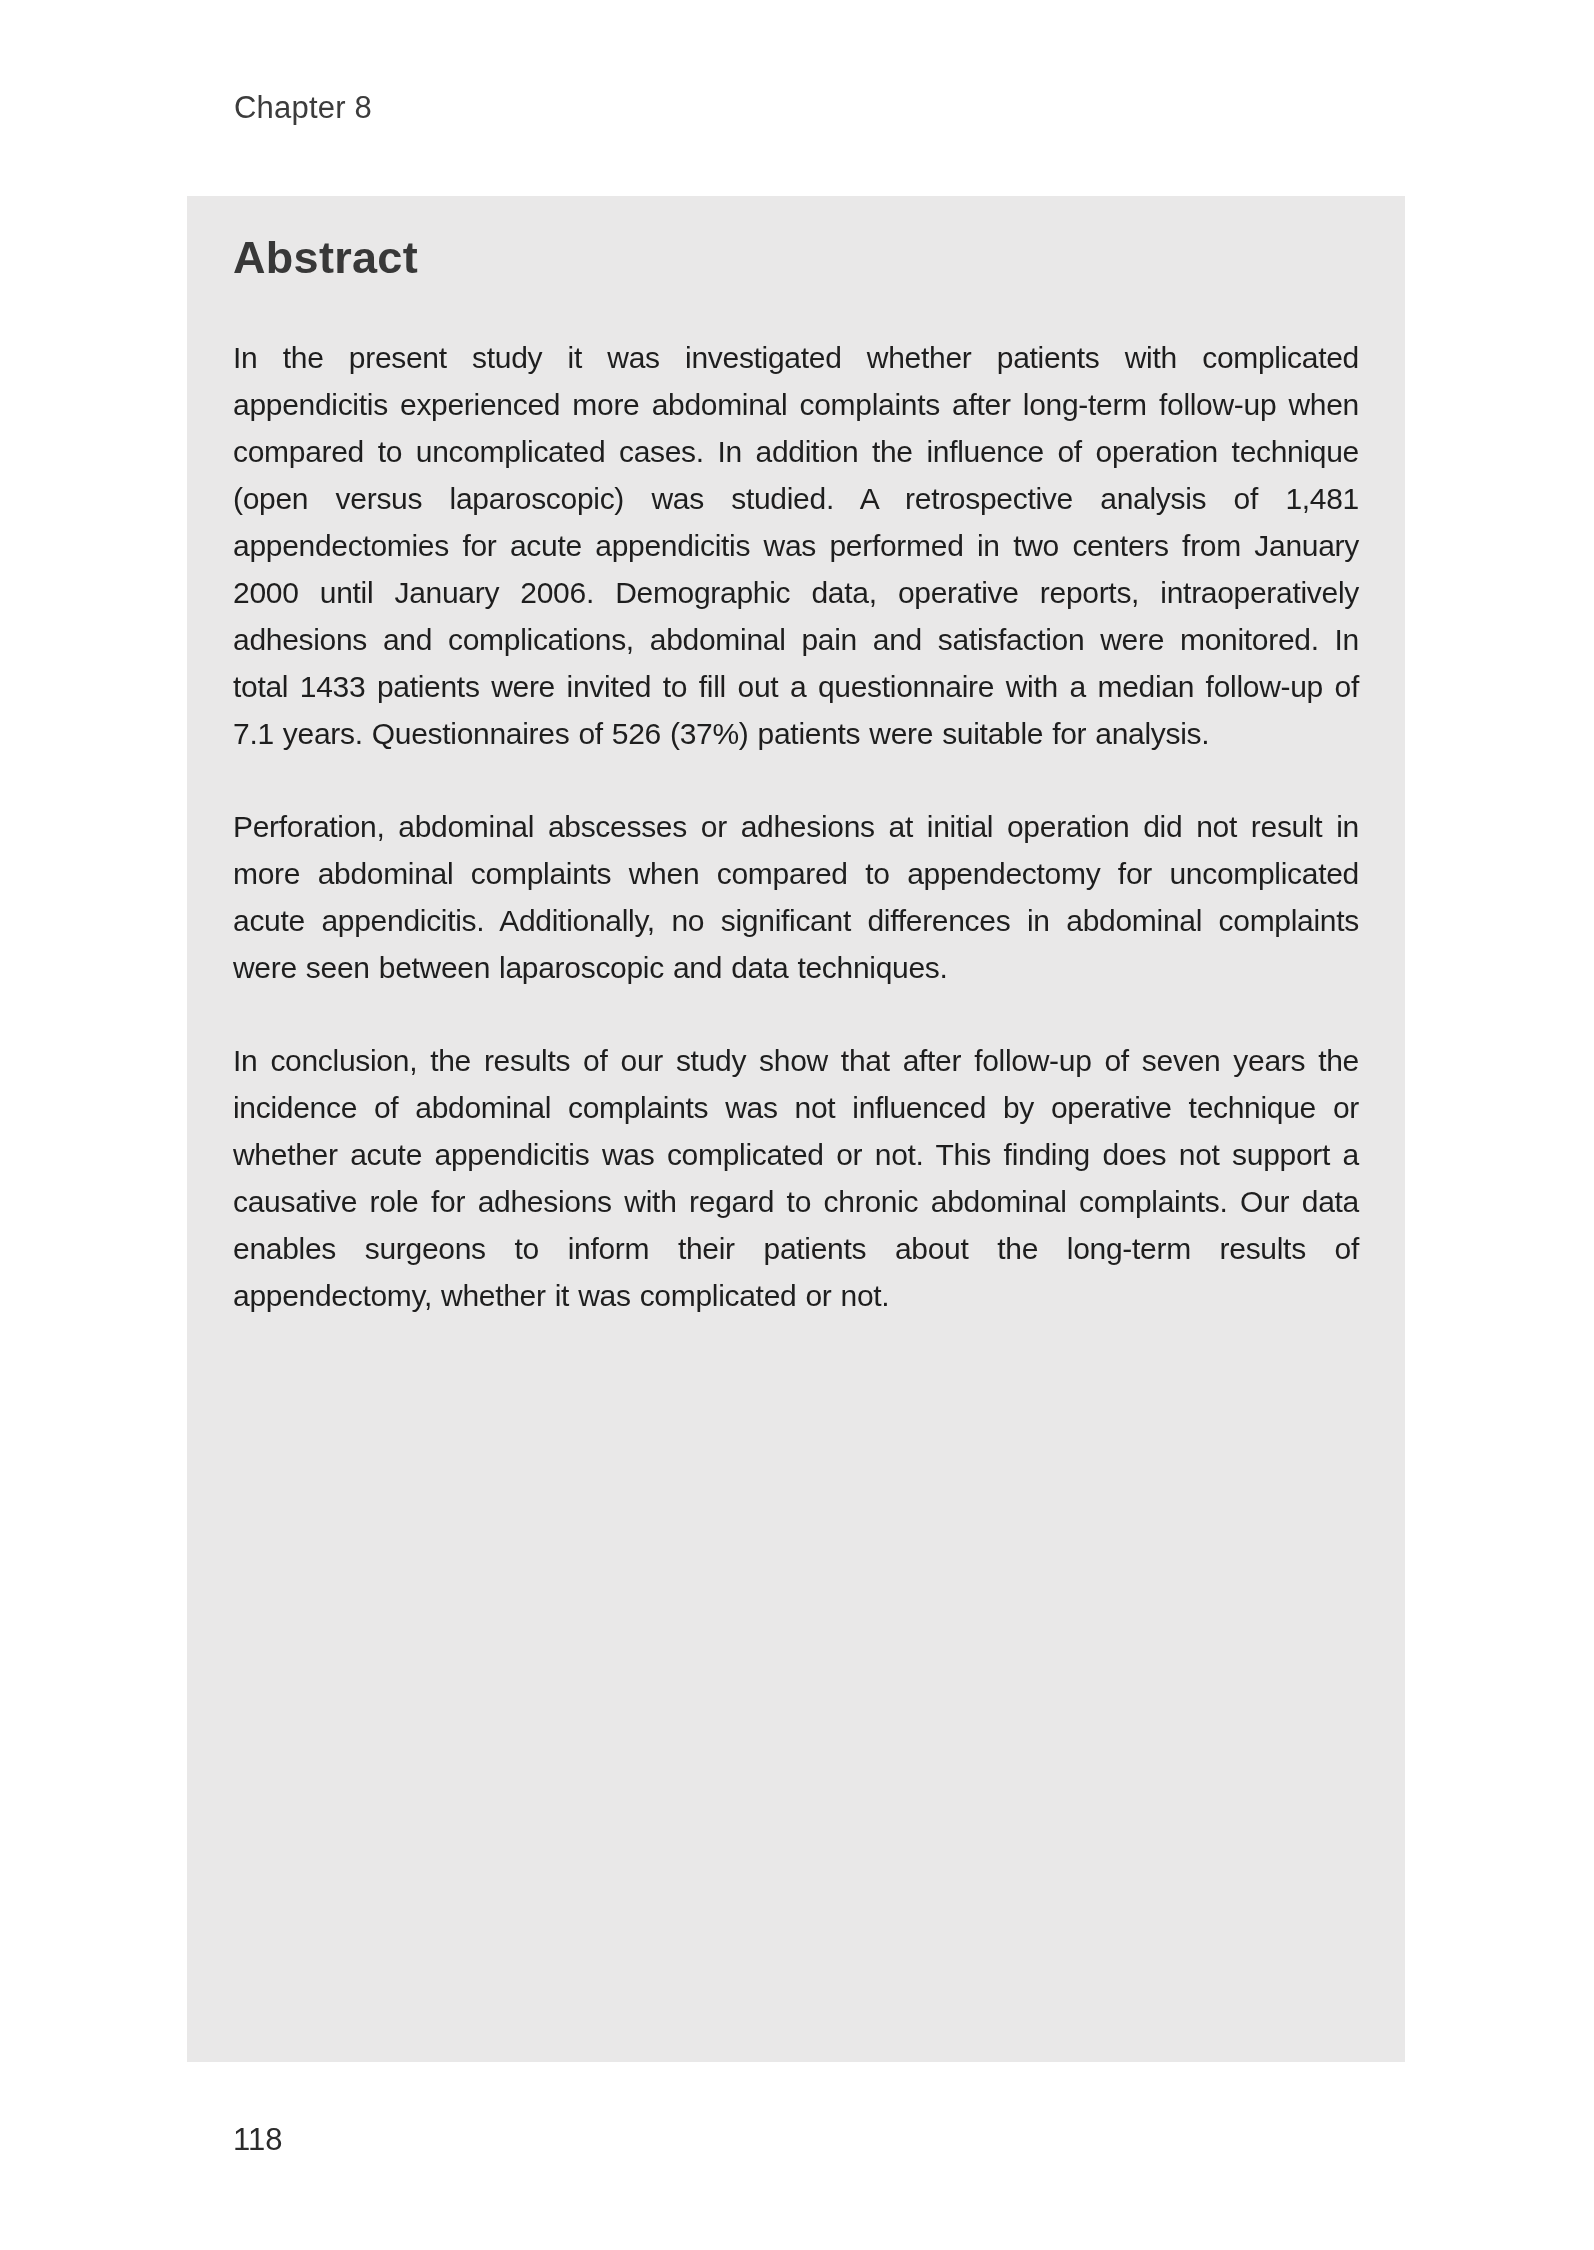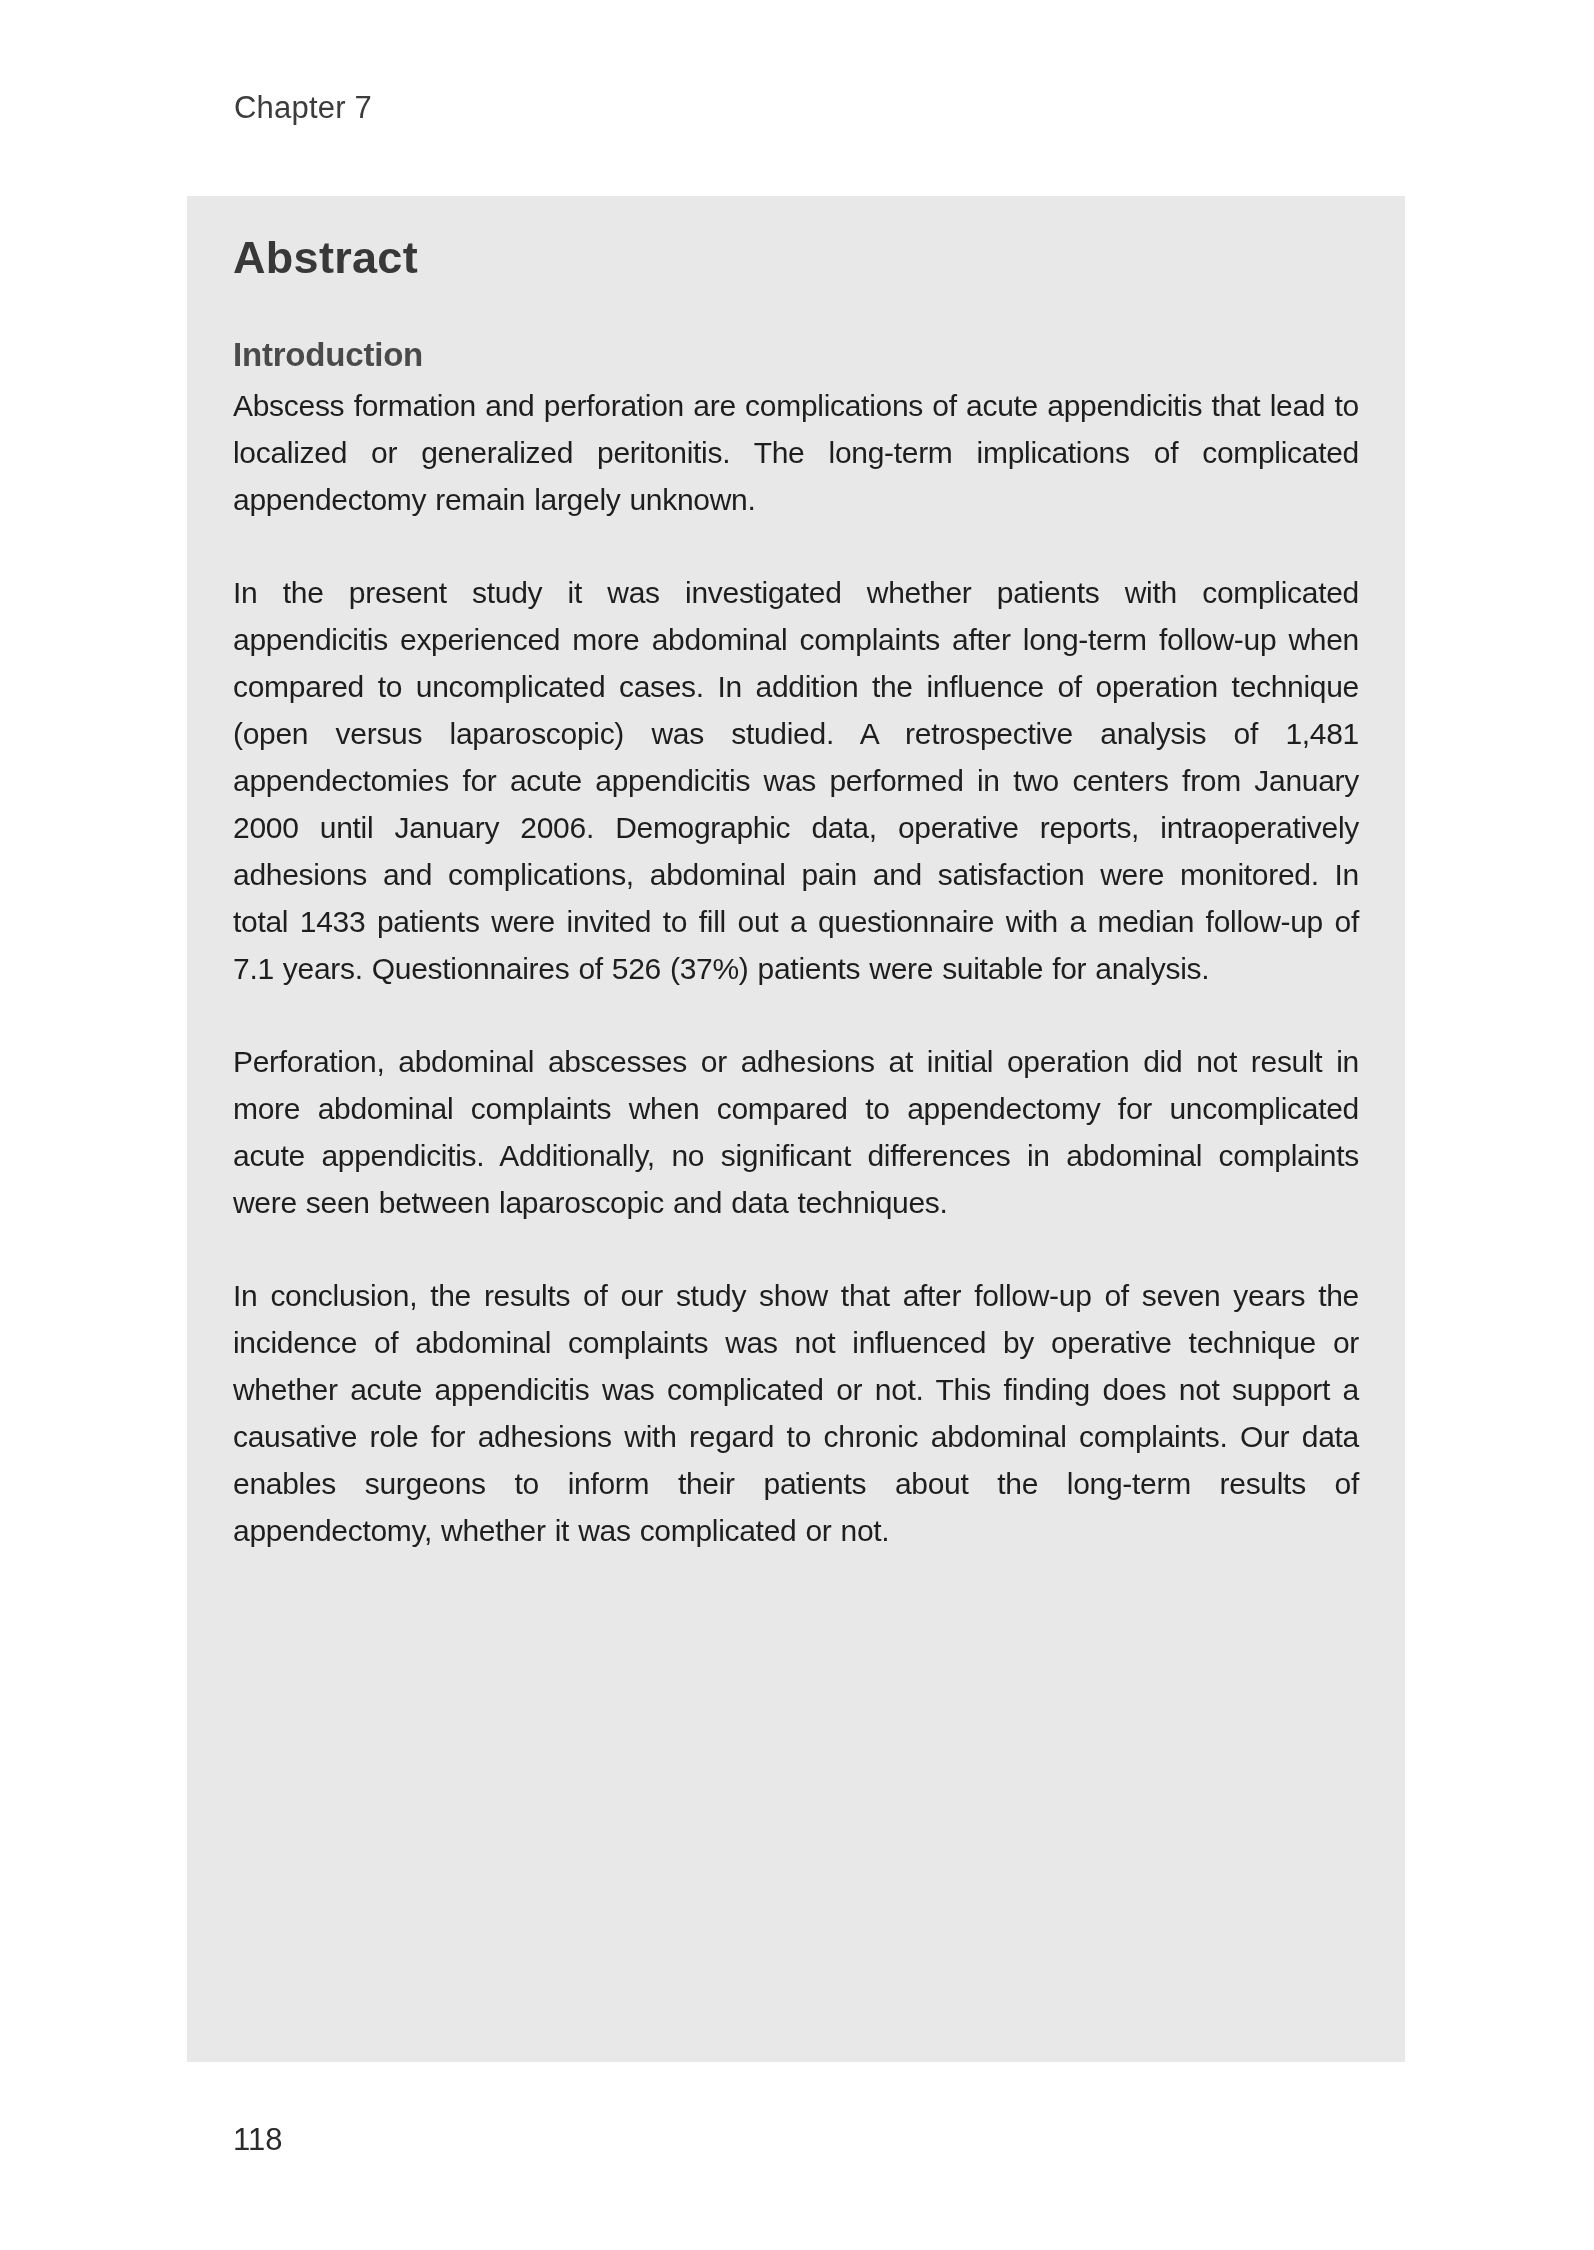--- a/index.html
+++ b/index.html
@@ -70,30 +70,26 @@
     font-size: 31px;
     line-height: 36px;
     color: #2b2b2b;
   }
 </style>
 </head>
 <body>
 
 <div class="page">
 
-  <div class="running-header">Chapter 7</div>
+  <div class="running-header">Chapter 8</div>
 
   <div class="abstract-box">
 
     <h1 class="abstract-title">Abstract</h1>
 
-    <div class="section">
-      <h2 class="section-heading">Introduction</h2>
-      <p class="section-body">Abscess formation and perforation are complications of acute appendicitis that lead to localized or generalized peritonitis. The long-term implications of complicated appendectomy remain largely unknown.</p>
-    </div>
 
     <div class="section">
       <p class="section-body">In the present study it was investigated whether patients with complicated appendicitis experienced more abdominal complaints after long-term follow-up when compared to uncomplicated cases. In addition the influence of operation technique (open versus laparoscopic) was studied. A retrospective analysis of 1,481 appendectomies for acute appendicitis was performed in two centers from January 2000 until January 2006. Demographic data, operative reports, intraoperatively adhesions and complications, abdominal pain and satisfaction were monitored. In total 1433 patients were invited to fill out a questionnaire with a median follow-up of 7.1 years. Questionnaires of 526 (37%) patients were suitable for analysis.</p>
     </div>
 
     <div class="section">
       <p class="section-body">Perforation, abdominal abscesses or adhesions at initial operation did not result in more abdominal complaints when compared to appendectomy for uncomplicated acute appendicitis.  Additionally, no significant differences in abdominal complaints were seen between laparoscopic and data techniques.</p>
     </div>
 
     <div class="section">

